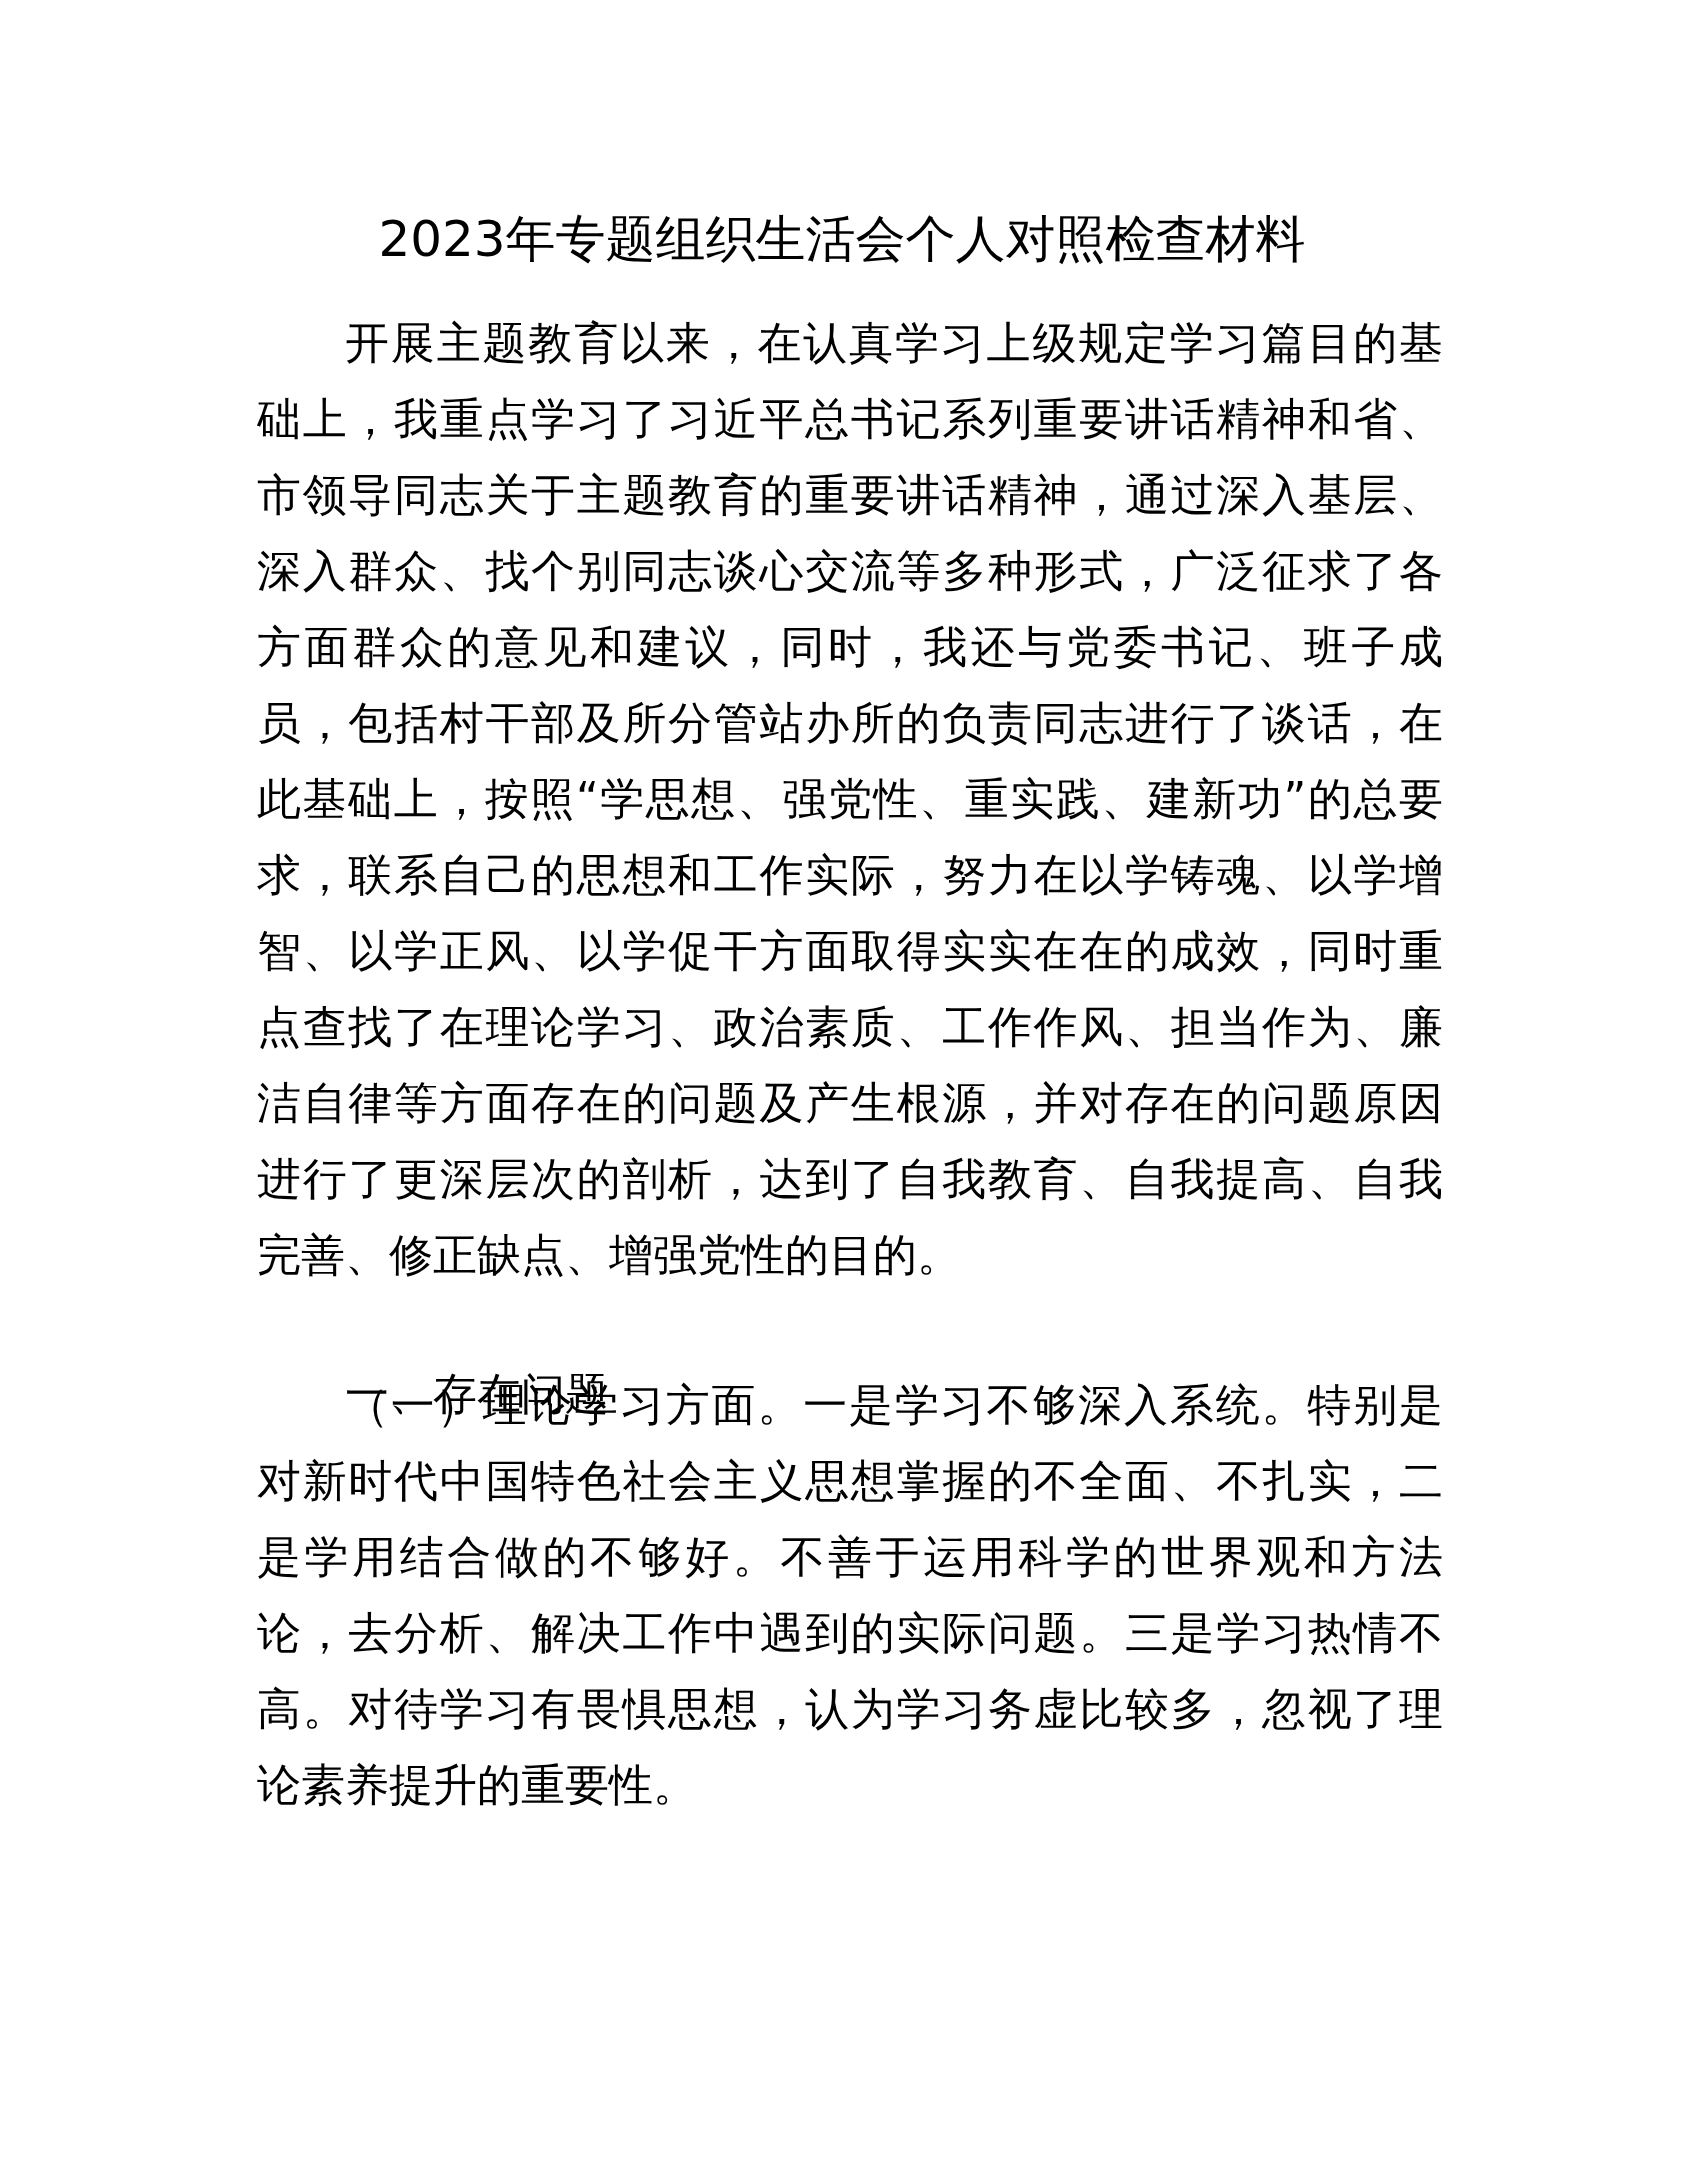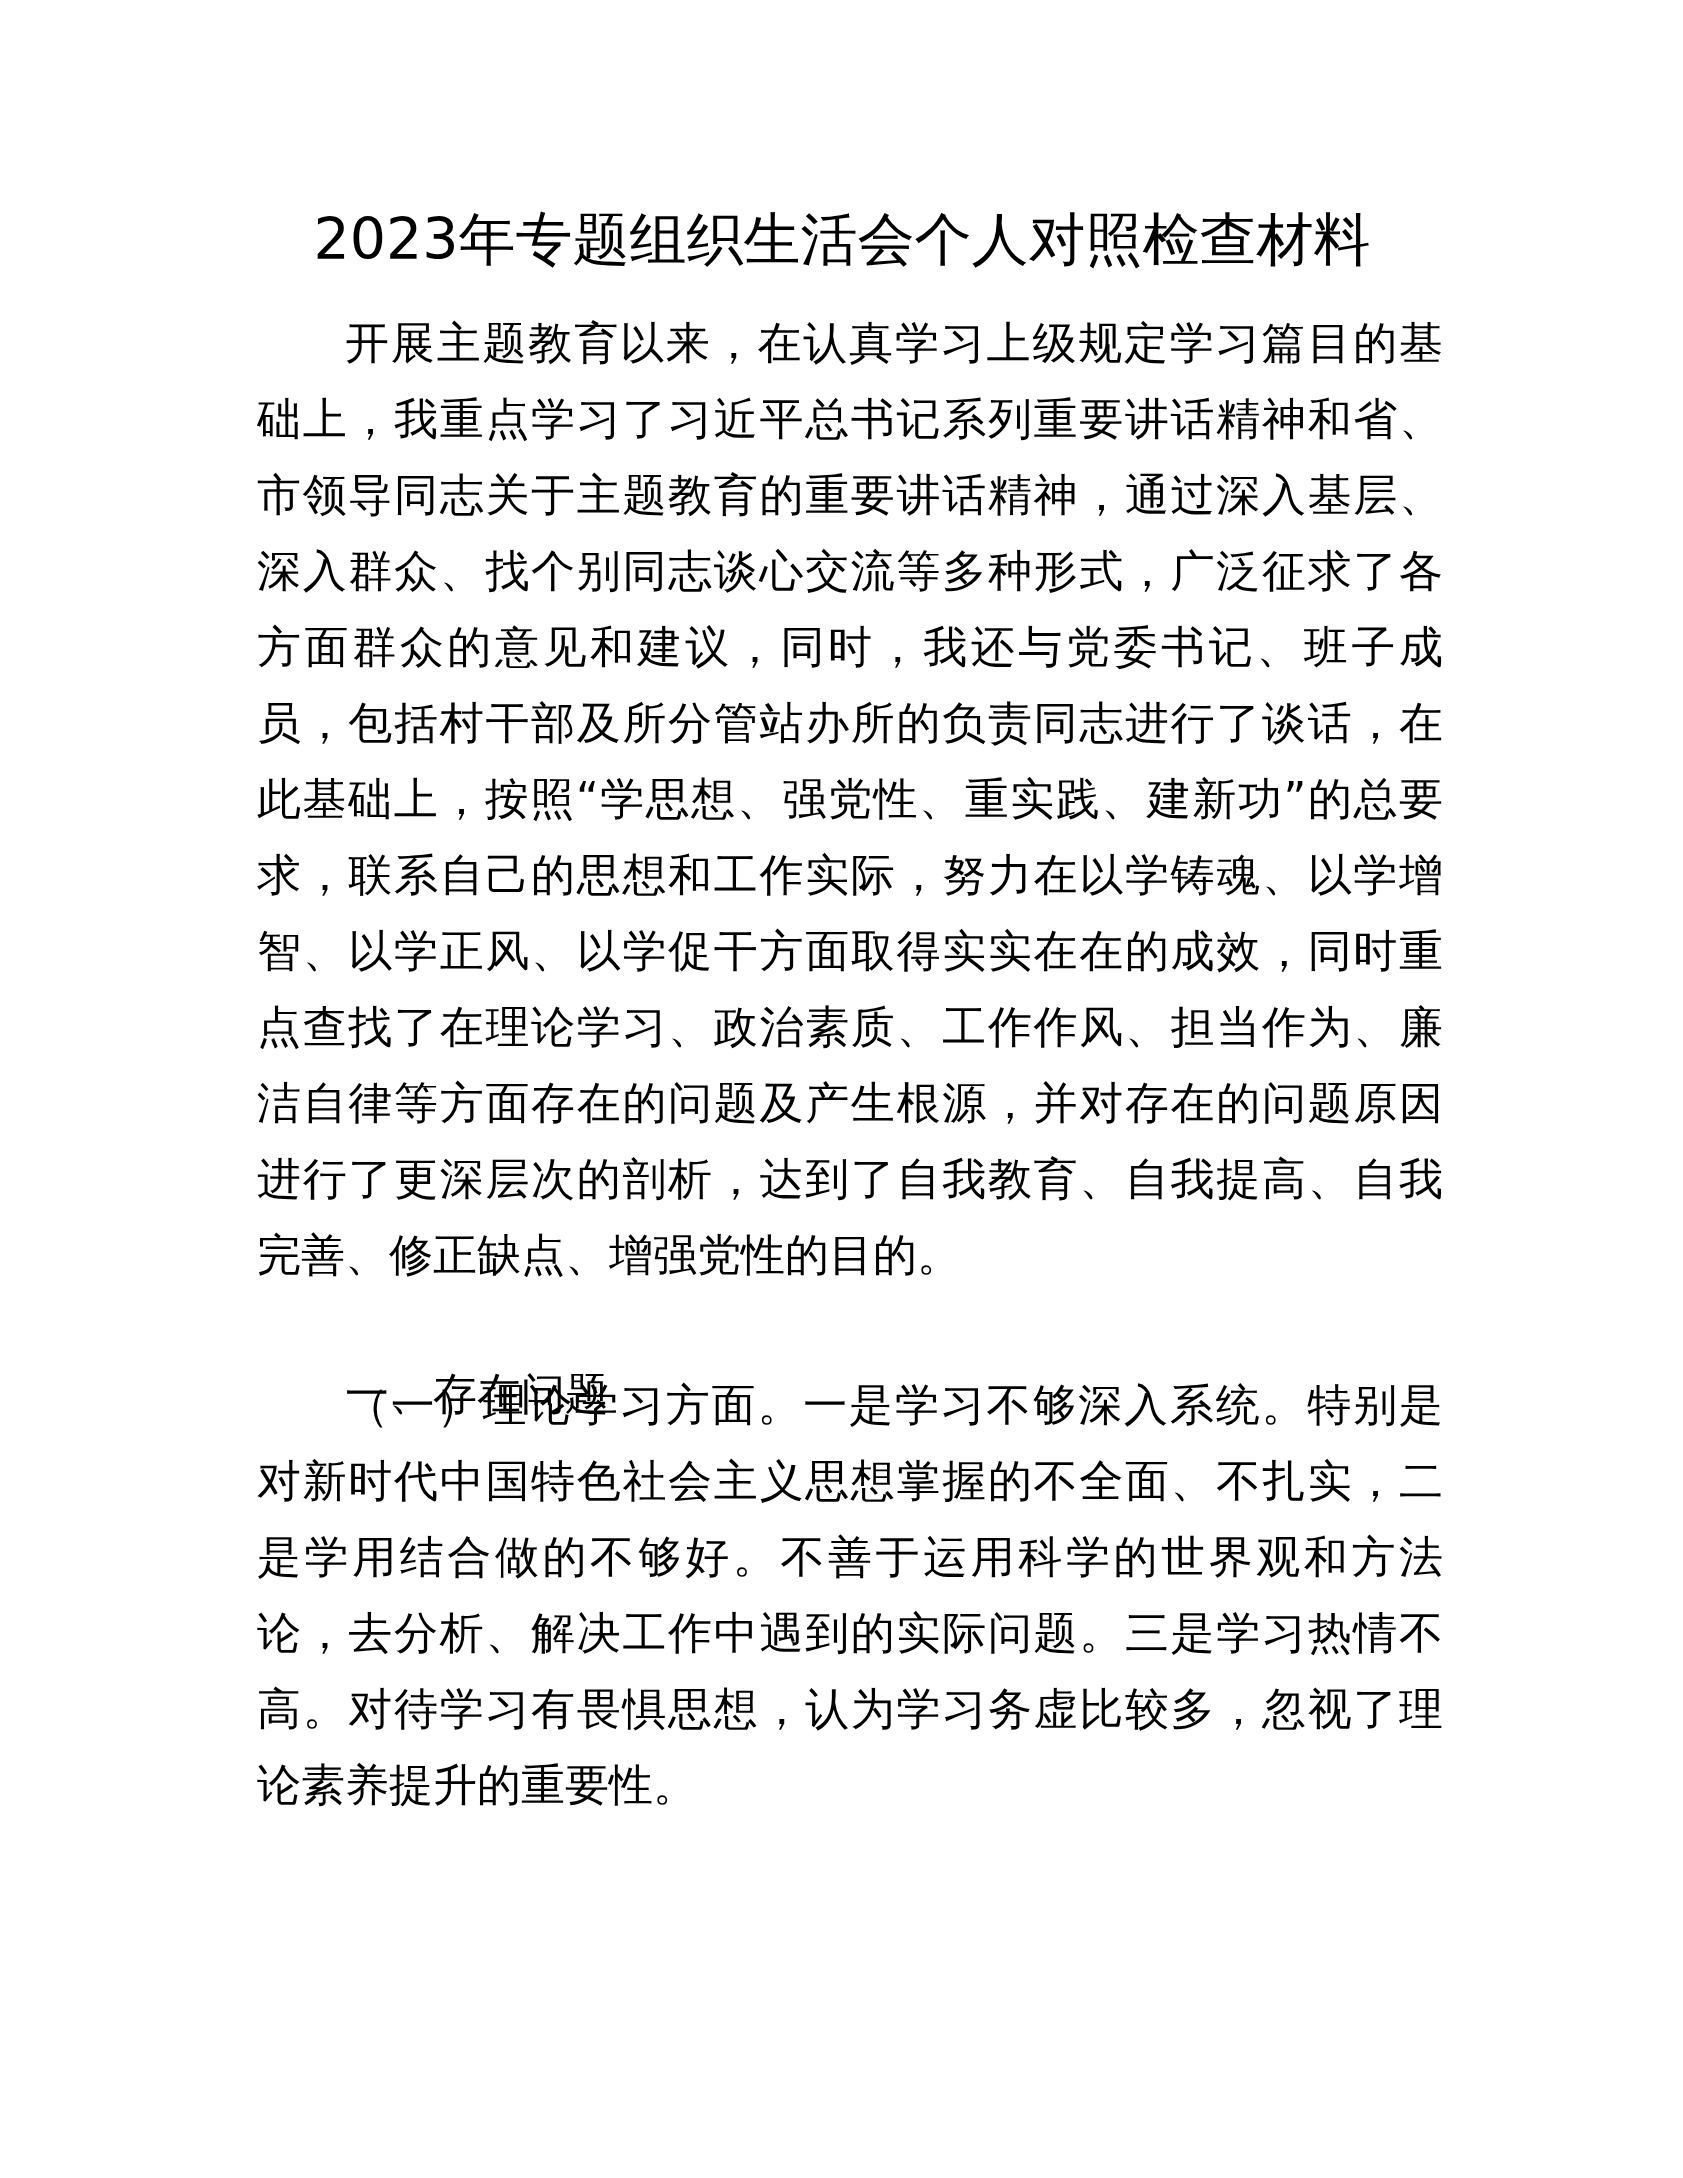--- a/index.html
+++ b/index.html
@@ -20,21 +20,21 @@
       left: 249px;
       top: 0;
       width: 1186px;
     }
     .title {
       position: absolute;
       left: 0;
       top: 204px;
       width: 1186px;
       text-align: center;
-      font-size: 57px;
+      font-size: 50px;
       line-height: 71px;
       letter-spacing: 0px;
       white-space: nowrap;
     }
     .body-text {
       position: absolute;
       left: 0;
       width: 1186px;
       font-size: 44px;
       line-height: 76px;

